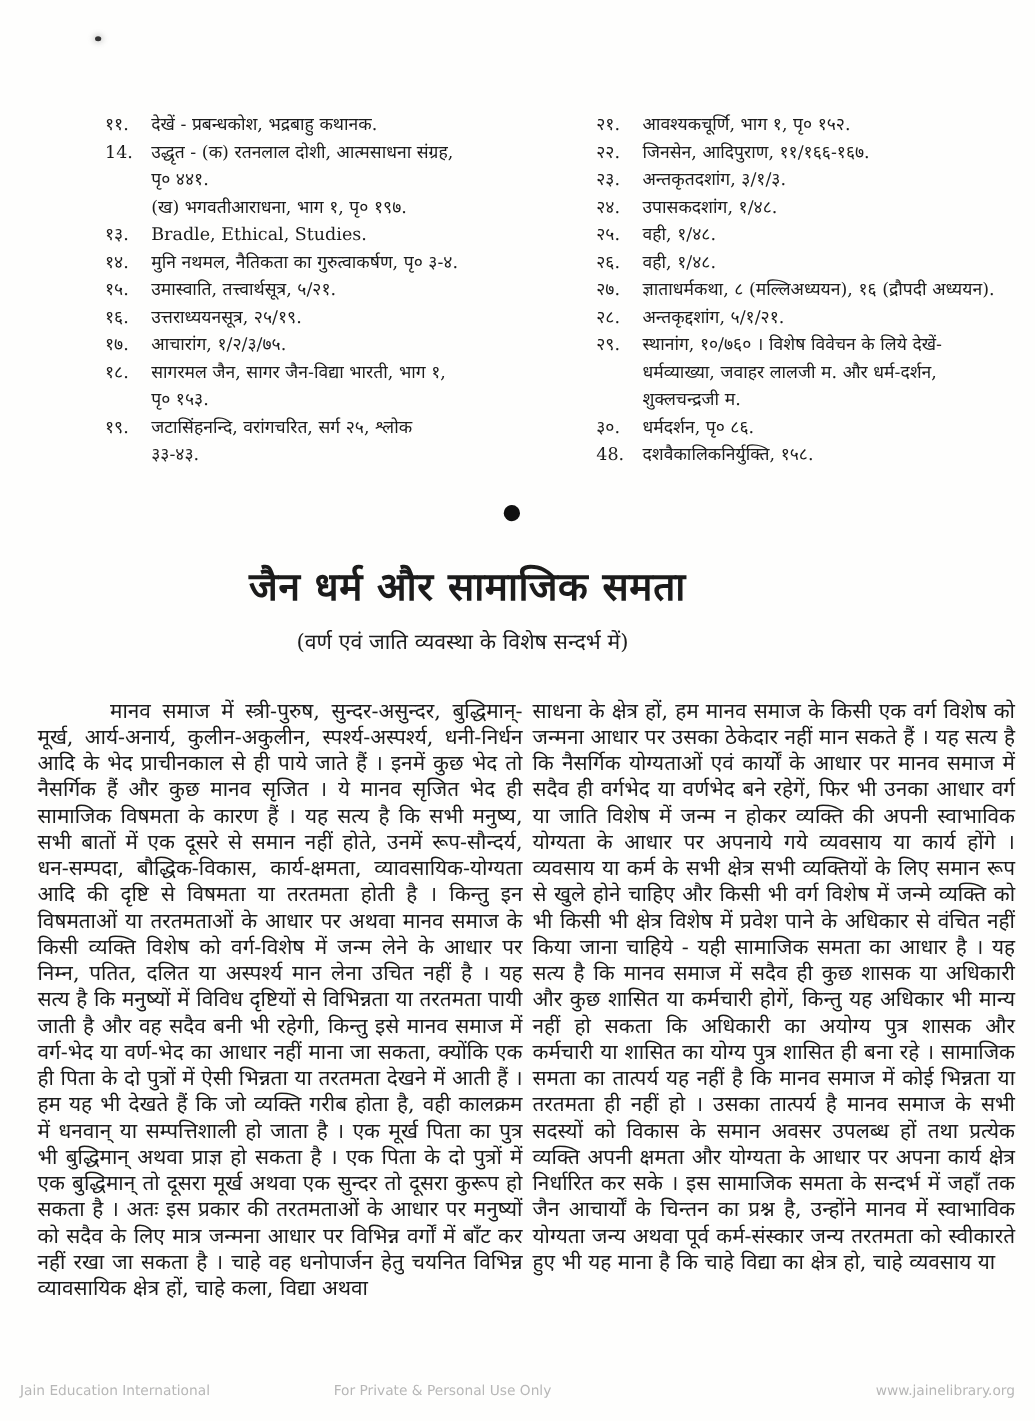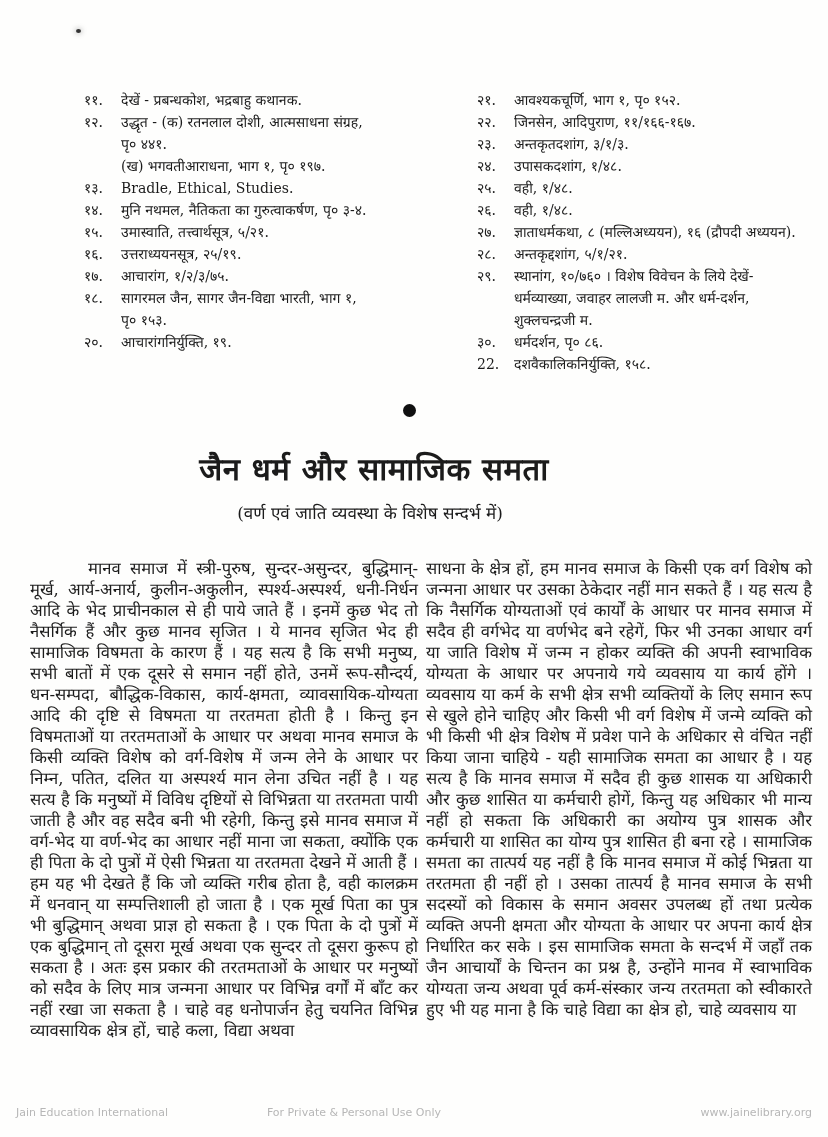--- a/index.html
+++ b/index.html
@@ -69,47 +69,48 @@
 </style>
 </head>
 <body>
 
 <div class="page">
 
   <div class="speck"></div>
 
   <section class="refs refs-left">
     <div class="ref-item"><span class="ref-num">११.</span><span class="ref-text">देखें - प्रबन्धकोश, भद्रबाहु कथानक.</span></div>
-    <div class="ref-item"><span class="ref-num">१२.</span><span class="ref-text">उद्धृत -  (क) रतनलाल दोशी, आत्मसाधना संग्रह,
+    <div class="ref-item"><span class="ref-num">14.</span><span class="ref-text">उद्धृत -  (क) रतनलाल दोशी, आत्मसाधना संग्रह,
 पृ० ४४१.
 (ख) भगवतीआराधना, भाग १, पृ० १९७.</span></div>
     <div class="ref-item"><span class="ref-num">१३.</span><span class="ref-text">Bradle, Ethical, Studies.</span></div>
     <div class="ref-item"><span class="ref-num">१४.</span><span class="ref-text">मुनि नथमल, नैतिकता का गुरुत्वाकर्षण, पृ० ३-४.</span></div>
     <div class="ref-item"><span class="ref-num">१५.</span><span class="ref-text">उमास्वाति, तत्त्वार्थसूत्र, ५/२१.</span></div>
     <div class="ref-item"><span class="ref-num">१६.</span><span class="ref-text">उत्तराध्ययनसूत्र, २५/१९.</span></div>
     <div class="ref-item"><span class="ref-num">१७.</span><span class="ref-text">आचारांग, १/२/३/७५.</span></div>
     <div class="ref-item"><span class="ref-num">१८.</span><span class="ref-text">सागरमल जैन, सागर जैन-विद्या भारती, भाग १,
 पृ० १५३.</span></div>
-    <div class="ref-item"><span class="ref-num">२०.</span><span class="ref-text">आचारांगनिर्युक्ति, १९.</span></div>
+    <div class="ref-item"><span class="ref-num">१९.</span><span class="ref-text">जटासिंहनन्दि, वरांगचरित, सर्ग २५, श्लोक
+३३-४३.</span></div>
   </section>
 
   <section class="refs refs-right">
     <div class="ref-item"><span class="ref-num">२१.</span><span class="ref-text">आवश्यकचूर्णि, भाग १, पृ० १५२.</span></div>
     <div class="ref-item"><span class="ref-num">२२.</span><span class="ref-text">जिनसेन, आदिपुराण, ११/१६६-१६७.</span></div>
     <div class="ref-item"><span class="ref-num">२३.</span><span class="ref-text">अन्तकृतदशांग, ३/१/३.</span></div>
     <div class="ref-item"><span class="ref-num">२४.</span><span class="ref-text">उपासकदशांग, १/४८.</span></div>
     <div class="ref-item"><span class="ref-num">२५.</span><span class="ref-text">वही, १/४८.</span></div>
     <div class="ref-item"><span class="ref-num">२६.</span><span class="ref-text">वही, १/४८.</span></div>
     <div class="ref-item"><span class="ref-num">२७.</span><span class="ref-text">ज्ञाताधर्मकथा, ८ (मल्लिअध्ययन), १६ (द्रौपदी अध्ययन).</span></div>
     <div class="ref-item"><span class="ref-num">२८.</span><span class="ref-text">अन्तकृद्दशांग, ५/१/२१.</span></div>
     <div class="ref-item"><span class="ref-num">२९.</span><span class="ref-text">स्थानांग, १०/७६० । विशेष विवेचन के लिये देखें-
 धर्मव्याख्या, जवाहर लालजी म. और धर्म-दर्शन,
 शुक्लचन्द्रजी म.</span></div>
     <div class="ref-item"><span class="ref-num">३०.</span><span class="ref-text">धर्मदर्शन, पृ० ८६.</span></div>
-    <div class="ref-item"><span class="ref-num">22.</span><span class="ref-text">दशवैकालिकनिर्युक्ति, १५८.</span></div>
+    <div class="ref-item"><span class="ref-num">48.</span><span class="ref-text">दशवैकालिकनिर्युक्ति, १५८.</span></div>
   </section>
 
   <div class="bullet-wrap">
     <span class="bullet">●</span>
   </div>
 
   <h1 class="title">जैन धर्म और सामाजिक समता</h1>
   <div class="subtitle">(वर्ण एवं जाति व्यवस्था के विशेष सन्दर्भ में)</div>
 
   <div class="col col-left">

